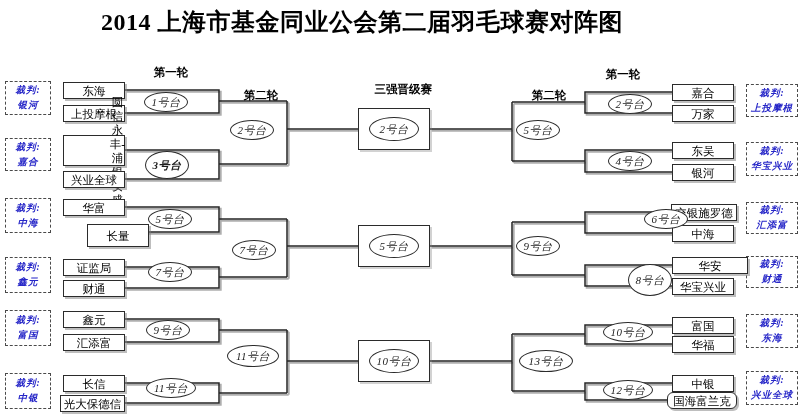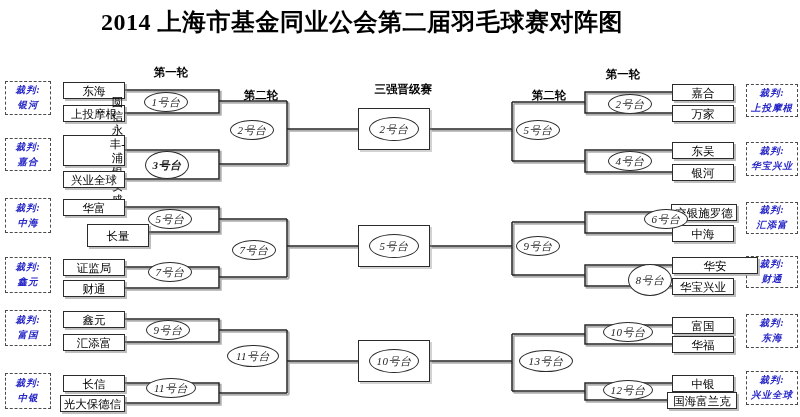--- a/index.html
+++ b/index.html
@@ -124,26 +124,26 @@
   <div class="abs team" style="left:63px;top:334px;width:62px;height:17px;">汇添富</div>
   <div class="abs team" style="left:63px;top:375px;width:62px;height:17px;">长信</div>
   <div class="abs team" style="left:60px;top:395px;width:65px;height:17px;">光大保德信</div>
 
   <div class="abs team" style="left:672px;top:84px;width:62px;height:17px;">嘉合</div>
   <div class="abs team" style="left:672px;top:105px;width:62px;height:17px;">万家</div>
   <div class="abs team" style="left:672px;top:142px;width:62px;height:17px;">东吴</div>
   <div class="abs team" style="left:672px;top:164px;width:62px;height:17px;">银河</div>
   <div class="abs team" style="left:671px;top:204px;width:66px;height:17px;">交银施罗德</div>
   <div class="abs team" style="left:672px;top:225px;width:62px;height:17px;">中海</div>
-  <div class="abs team" style="left:672px;top:257px;width:86px;height:17px;">华安</div>
+  <div class="abs team" style="left:672px;top:257px;width:76px;height:17px;">华安</div>
   <div class="abs team" style="left:672px;top:278px;width:62px;height:17px;">华宝兴业</div>
   <div class="abs team" style="left:672px;top:317px;width:62px;height:17px;">富国</div>
   <div class="abs team" style="left:672px;top:336px;width:62px;height:17px;">华福</div>
   <div class="abs team" style="left:672px;top:375px;width:62px;height:17px;">中银</div>
-  <div class="abs team" style="left:667px;top:392px;width:70px;height:17px;">国海富兰克</div>
+  <div class="abs team" style="left:667px;top:392px;width:70px;height:17px;border-radius:6px;">国海富兰克</div>
 
   <div class="abs oval" style="left:144px;top:92px;width:44px;height:20px;">1号台</div>
   <div class="abs oval" style="left:145px;top:151px;width:44px;height:28px;font-weight:bold;">3号台</div>
   <div class="abs oval" style="left:148px;top:209px;width:44px;height:20px;">5号台</div>
   <div class="abs oval" style="left:148px;top:262px;width:44px;height:20px;">7号台</div>
   <div class="abs oval" style="left:146px;top:320px;width:44px;height:20px;">9号台</div>
   <div class="abs oval" style="left:146px;top:378px;width:50px;height:20px;">11号台</div>
 
   <div class="abs oval" style="left:230px;top:120px;width:44px;height:20px;">2号台</div>
   <div class="abs oval" style="left:232px;top:240px;width:44px;height:20px;">7号台</div>

